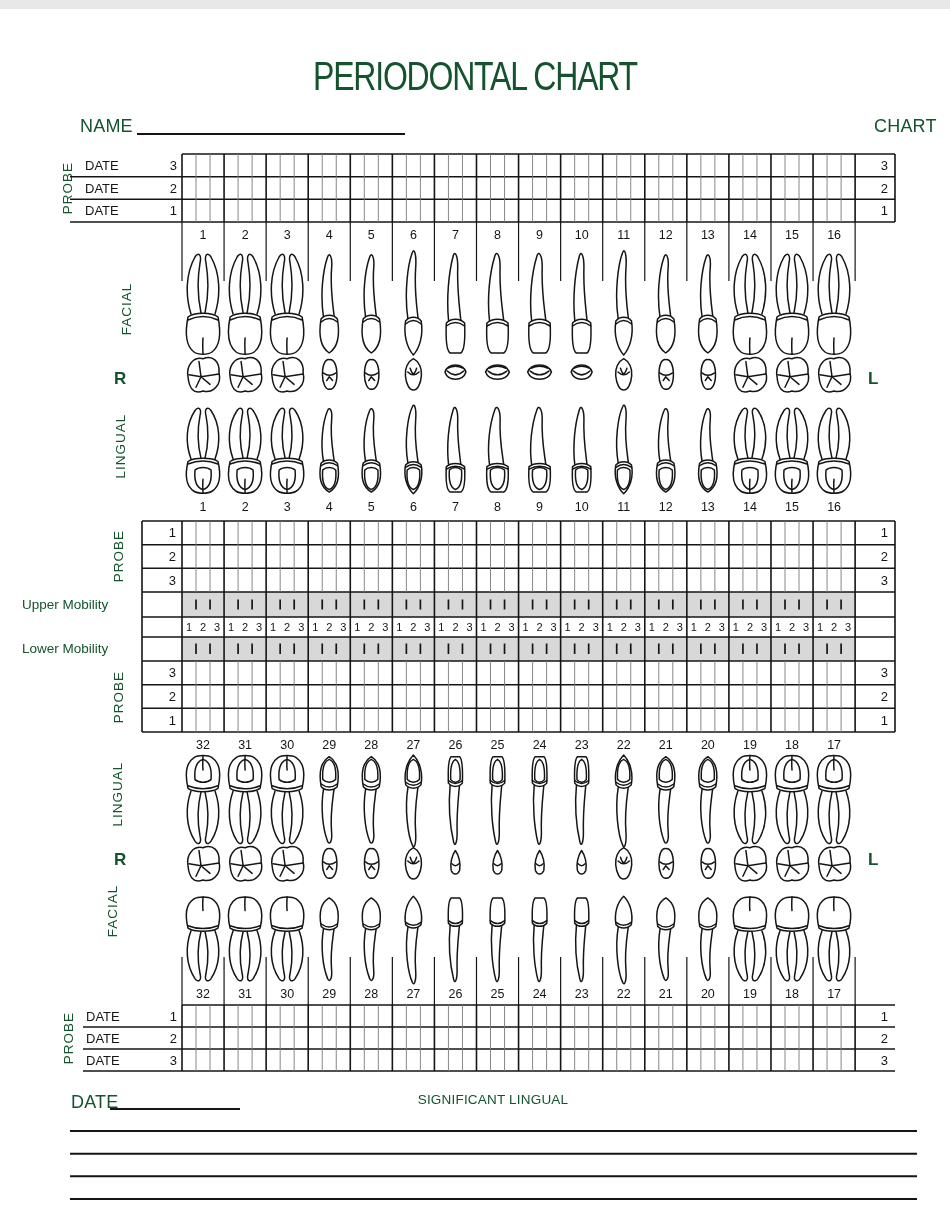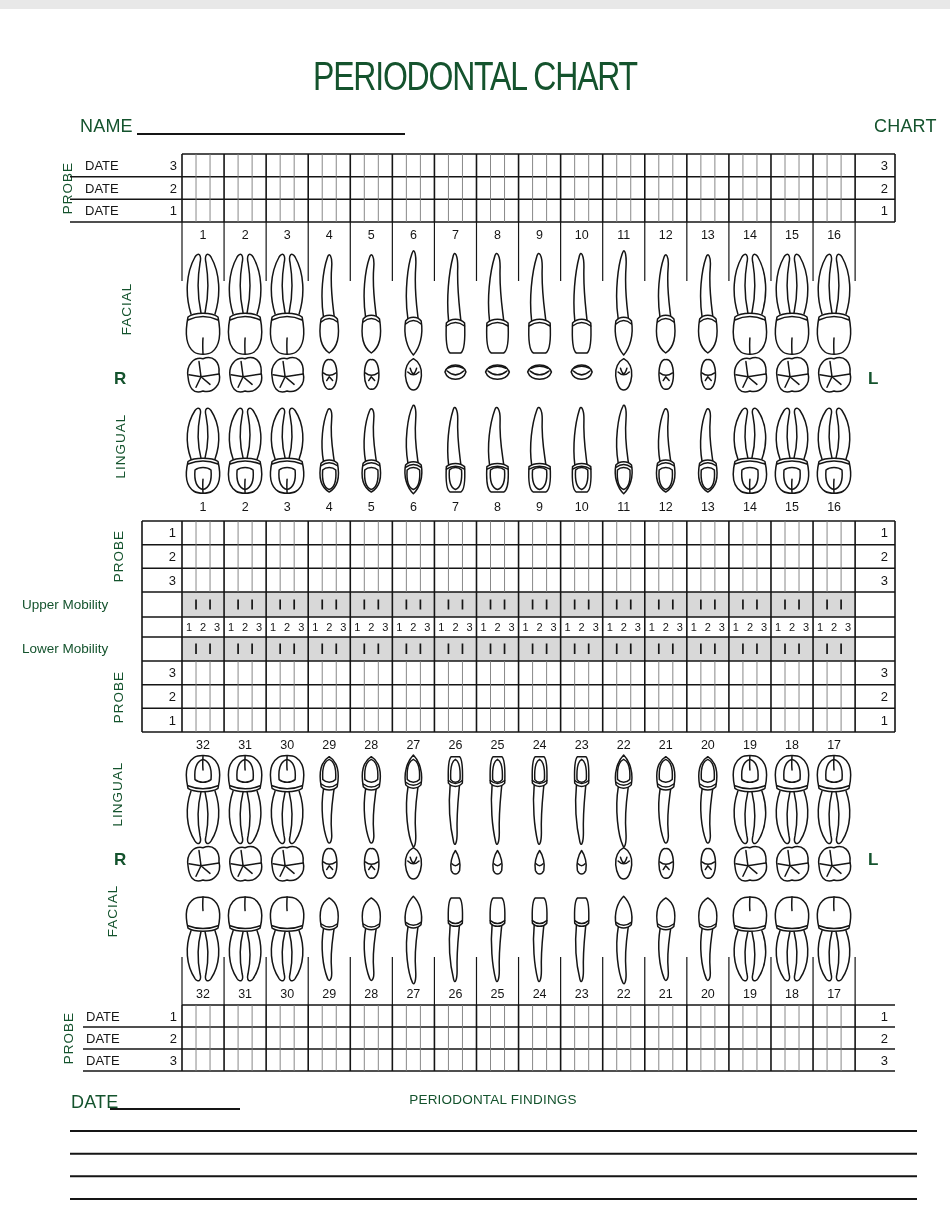--- a/index.html
+++ b/index.html
@@ -39,21 +39,21 @@
   <div class="rl" style="left:114px;top:360px;">R</div>
   <div class="rl" style="left:868px;top:360px;">L</div>
   <div class="rl" style="left:114px;top:841px;">R</div>
   <div class="rl" style="left:868px;top:841px;">L</div>
 
   <div class="mob" style="left:22px;top:588px;">Upper Mobility</div>
   <div class="mob" style="left:22px;top:632px;">Lower Mobility</div>
 
   <div class="lbl" style="left:71px;top:1083px;">DATE</div>
   <div class="rule" style="left:110px;top:1099px;width:130px;"></div>
-  <div class="lbl" style="left:398px;top:1083px;width:190px;text-align:center;font-size:13.5px;">PERIODONTAL FINDINGS</div>
+  <div class="lbl" style="left:398px;top:1083px;width:190px;text-align:center;font-size:13.5px;">SIGNIFICANT LINGUAL</div>
 
   <svg id="chart" class="abs" style="left:0;top:0;" width="950" height="1230">
       <g>
         <line x1="182" y1="145" x2="895" y2="145" stroke="#151515" stroke-width="1.6"></line>
         <line x1="70" y1="167.7" x2="895" y2="167.7" stroke="#151515" stroke-width="1.6"></line>
         <line x1="70" y1="190.3" x2="895" y2="190.3" stroke="#151515" stroke-width="1.6"></line>
         <line x1="70" y1="213" x2="895" y2="213" stroke="#151515" stroke-width="1.6"></line>
         <line x1="182" y1="145" x2="182" y2="213" stroke="#151515" stroke-width="1.6"></line>
         <line x1="224.07" y1="145" x2="224.07" y2="213" stroke="#151515" stroke-width="1.6"></line>
         <line x1="266.14" y1="145" x2="266.14" y2="213" stroke="#151515" stroke-width="1.6"></line>

